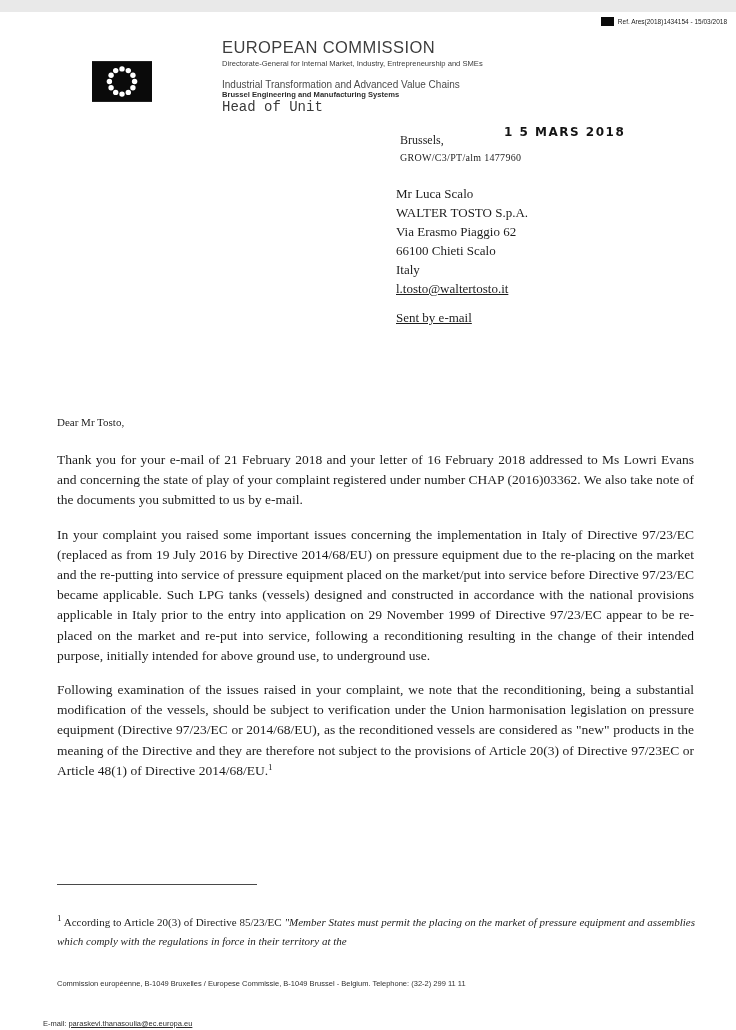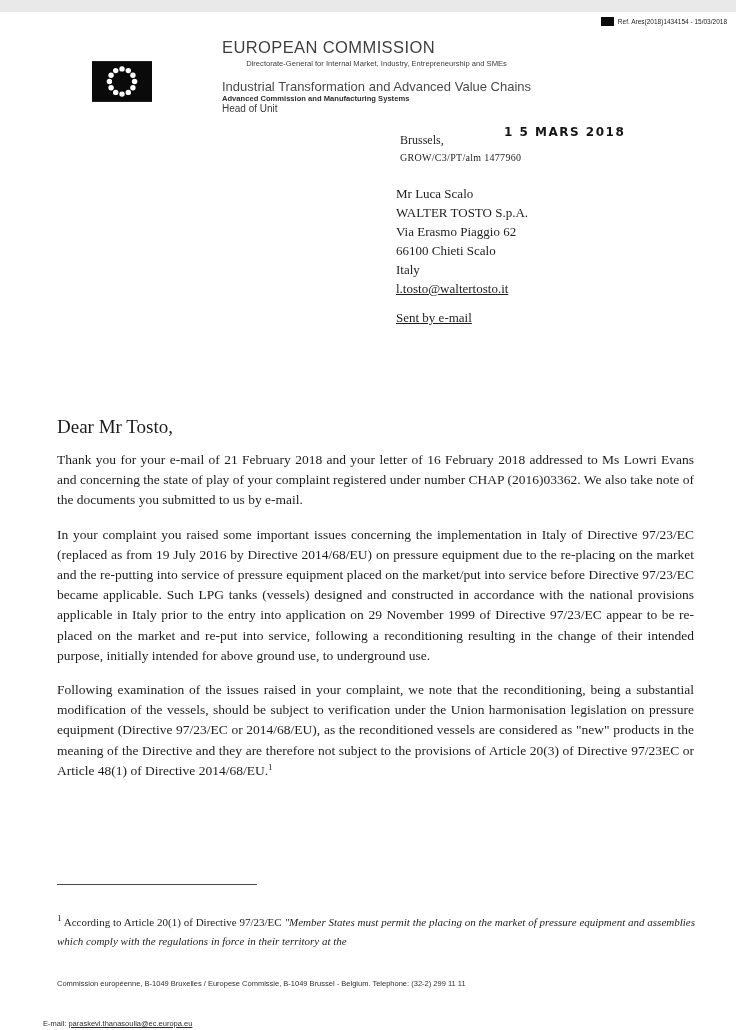--- a/index.html
+++ b/index.html
@@ -10,37 +10,37 @@
     filter:blur(0.22px) contrast(1.02);
   }
   
   .ref-stamp{position:absolute;top:5px;right:9px;display:flex;align-items:center;gap:4px;
     font-family:"Liberation Sans", sans-serif;font-size:6.5px;color:#222;}
   .ref-square{width:13px;height:9px;background:#0c0c0c;}
   
   .flag{position:absolute;left:92px;top:48px;width:60px;height:43px;}
   .letterhead{position:absolute;left:222px;top:26px;font-family:"Liberation Sans", sans-serif;color:#333;}
   .inst{font-size:16.5px;letter-spacing:.4px;color:#3e3e3e;}
-  .dg{font-size:7.6px;margin-top:2px;color:#3a3a3a;text-align:center;}
-  .dept{font-size:13px;margin-top:11px;color:#4a4a4a;}
+  .dg{font-size:7.6px;margin-top:2px;color:#3a3a3a;}
+  .dept{font-size:10px;margin-top:11px;color:#4a4a4a;}
   .unit{font-size:7.6px;font-weight:bold;color:#2e2e2e;}
-  .role{font-size:10px;color:#3a3a3a;}
+  .role{font-size:14px;color:#3a3a3a;font-family:Liberation Mono, monospace;}
   
   .place{position:absolute;left:400px;top:121px;font-size:12px;}
   .date-stamp{position:absolute;left:504px;top:113px;font-family:"DejaVu Sans", sans-serif;
     font-weight:bold;font-size:12px;letter-spacing:1.5px;color:#161616;}
   .registry{position:absolute;left:400px;top:140px;font-size:10px;letter-spacing:.3px;}
   
   .recipient{position:absolute;left:396px;top:172px;font-size:13px;line-height:19px;}
   .delivery{position:absolute;left:396px;top:298px;font-size:13px;}
   .u{text-decoration:underline;}
   
   .subject-row{position:absolute;left:57px;top:359px;width:640px;display:flex;font-weight:bold;font-size:13.2px;}
   .subject-label{width:88px;flex:0 0 88px;}
-  .salutation{position:absolute;left:57px;top:404px;font-size:19px;text-align:right;}
+  .salutation{position:absolute;left:57px;top:404px;font-size:11px;text-align:right;}
   
   .body-text{position:absolute;left:57px;top:438px;width:637px;font-size:13.5px;line-height:20.2px;text-align:justify;}
   .body-text p{margin:0 0 14px;}
   sup{font-size:9px;line-height:0;}
   
   .fn-rule{position:absolute;left:57px;top:872px;width:200px;height:1px;background:#4a4a4a;}
   .footnote{position:absolute;left:57px;top:901px;width:638px;font-size:11px;line-height:19px;text-align:justify;color:#222;}
   .footnote .quote{font-style:italic;}
   
   .footer{position:absolute;left:57px;top:967px;font-family:"Liberation Sans", sans-serif;
@@ -73,21 +73,21 @@
       <circle cx="29" cy="34" r="4.5" fill="#fff"></circle>
       <circle cx="31.8" cy="23.5" r="4.5" fill="#fff"></circle>
       <circle cx="39.5" cy="15.8" r="4.5" fill="#fff"></circle>
     </svg>
   </div>
 
   <div class="letterhead">
     <div class="inst">EUROPEAN COMMISSION</div>
     <div class="dg">Directorate-General for Internal Market, Industry, Entrepreneurship and SMEs</div>
     <div class="dept">Industrial Transformation and Advanced Value Chains</div>
-    <div class="unit">Advanced Commission and Manufacturing Systems</div>
+    <div class="unit">Brussel Engineering and Manufacturing Systems</div>
     <div class="role">Head of Unit</div>
   </div>
 
   <div class="place">Brussels,</div>
   <div class="date-stamp">1 5 MARS 2018</div>
   <div class="registry">GROW/C3/PT/alm 1477960</div>
 
   <div class="recipient">
     <div>Mr Luca Scalo</div>
     <div>WALTER TOSTO S.p.A.</div>
@@ -104,21 +104,21 @@
 
   <div class="body-text">
     <p>Thank you for your e-mail of 21 February 2018 and your letter of 16 February 2018 addressed to Ms Lowri Evans and concerning the state of play of your complaint registered under number CHAP (2016)03362. We also take note of the documents you submitted to us by e-mail.</p>
     <p>In your complaint you raised some important issues concerning the implementation in Italy of Directive 97/23/EC (replaced as from 19 July 2016 by Directive 2014/68/EU) on pressure equipment due to the re-placing on the market and the re-putting into service of pressure equipment placed on the market/put into service before Directive 97/23/EC became applicable. Such LPG tanks (vessels) designed and constructed in accordance with the national provisions applicable in Italy prior to the entry into application on 29 November 1999 of Directive 97/23/EC appear to be re-placed on the market and re-put into service, following a reconditioning resulting in the change of their intended purpose, initially intended for above ground use, to underground use.</p>
     <p><span>Following examination of the issues raised in your complaint, we note that the reconditioning, being a substantial modification of the vessels, should be subject to verification under the Union harmonisation legislation on pressure equipment (Directive 97/23/EC or 2014/68/EU), as the reconditioned vessels are considered as "new" products in the meaning of the Directive and they are therefore not subject to the provisions of Article 20(3) of Directive 97/23EC or Article 48(1) of Directive 2014/68/EU.</span><sup>1</sup></p>
   </div>
 
   <div class="fn-rule"></div>
   <div class="footnote">
     <sup>1</sup>
-    <span>According to Article 20(1) of Directive 97/23/EC </span><span class="quote">"Member States must permit the placing on the market of pressure equipment and assemblies which comply with the regulations in force in their territory at the</span>
+    <span>According to Article 20(3) of Directive 85/23/EC </span><span class="quote">"Member States must permit the placing on the market of pressure equipment and assemblies which comply with the regulations in force in their territory at the</span>
   </div>
 
   <div class="footer">
     <div>Commission européenne, B-1049 Bruxelles / Europese Commissie, B-1049 Brussel - Belgium. Telephone: (32-2) 299 11 11</div>
   </div>
   <div class="footer-email">
     <span>E-mail: </span><span class="u">paraskevi.thanasoulia@ec.europa.eu</span>
   </div>
 
 </div>

